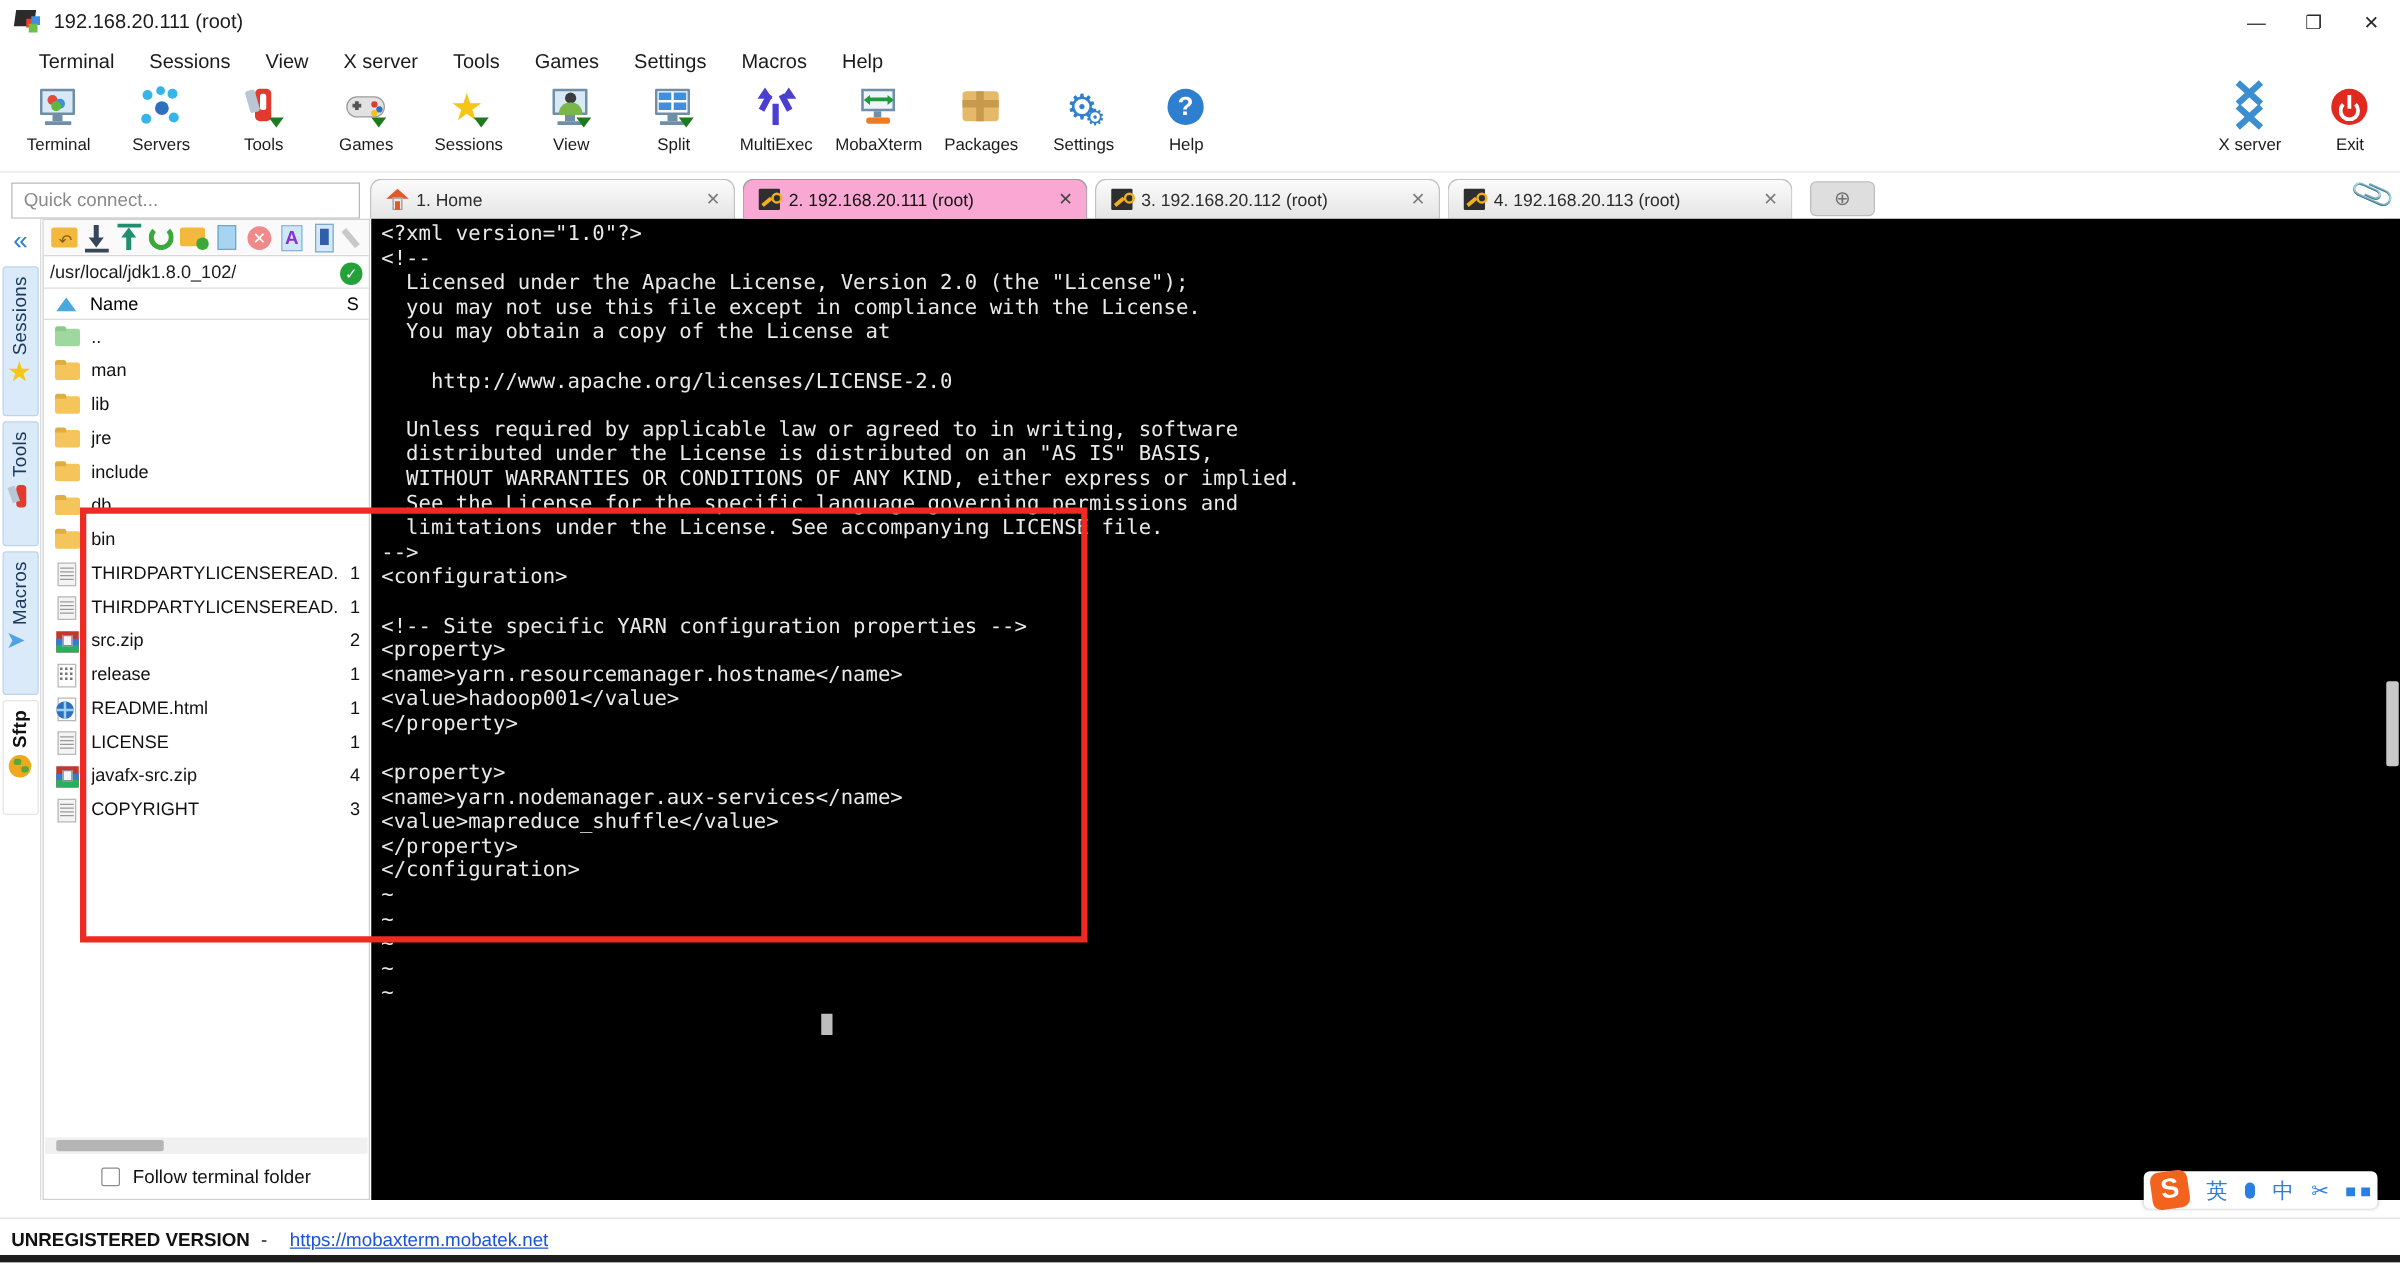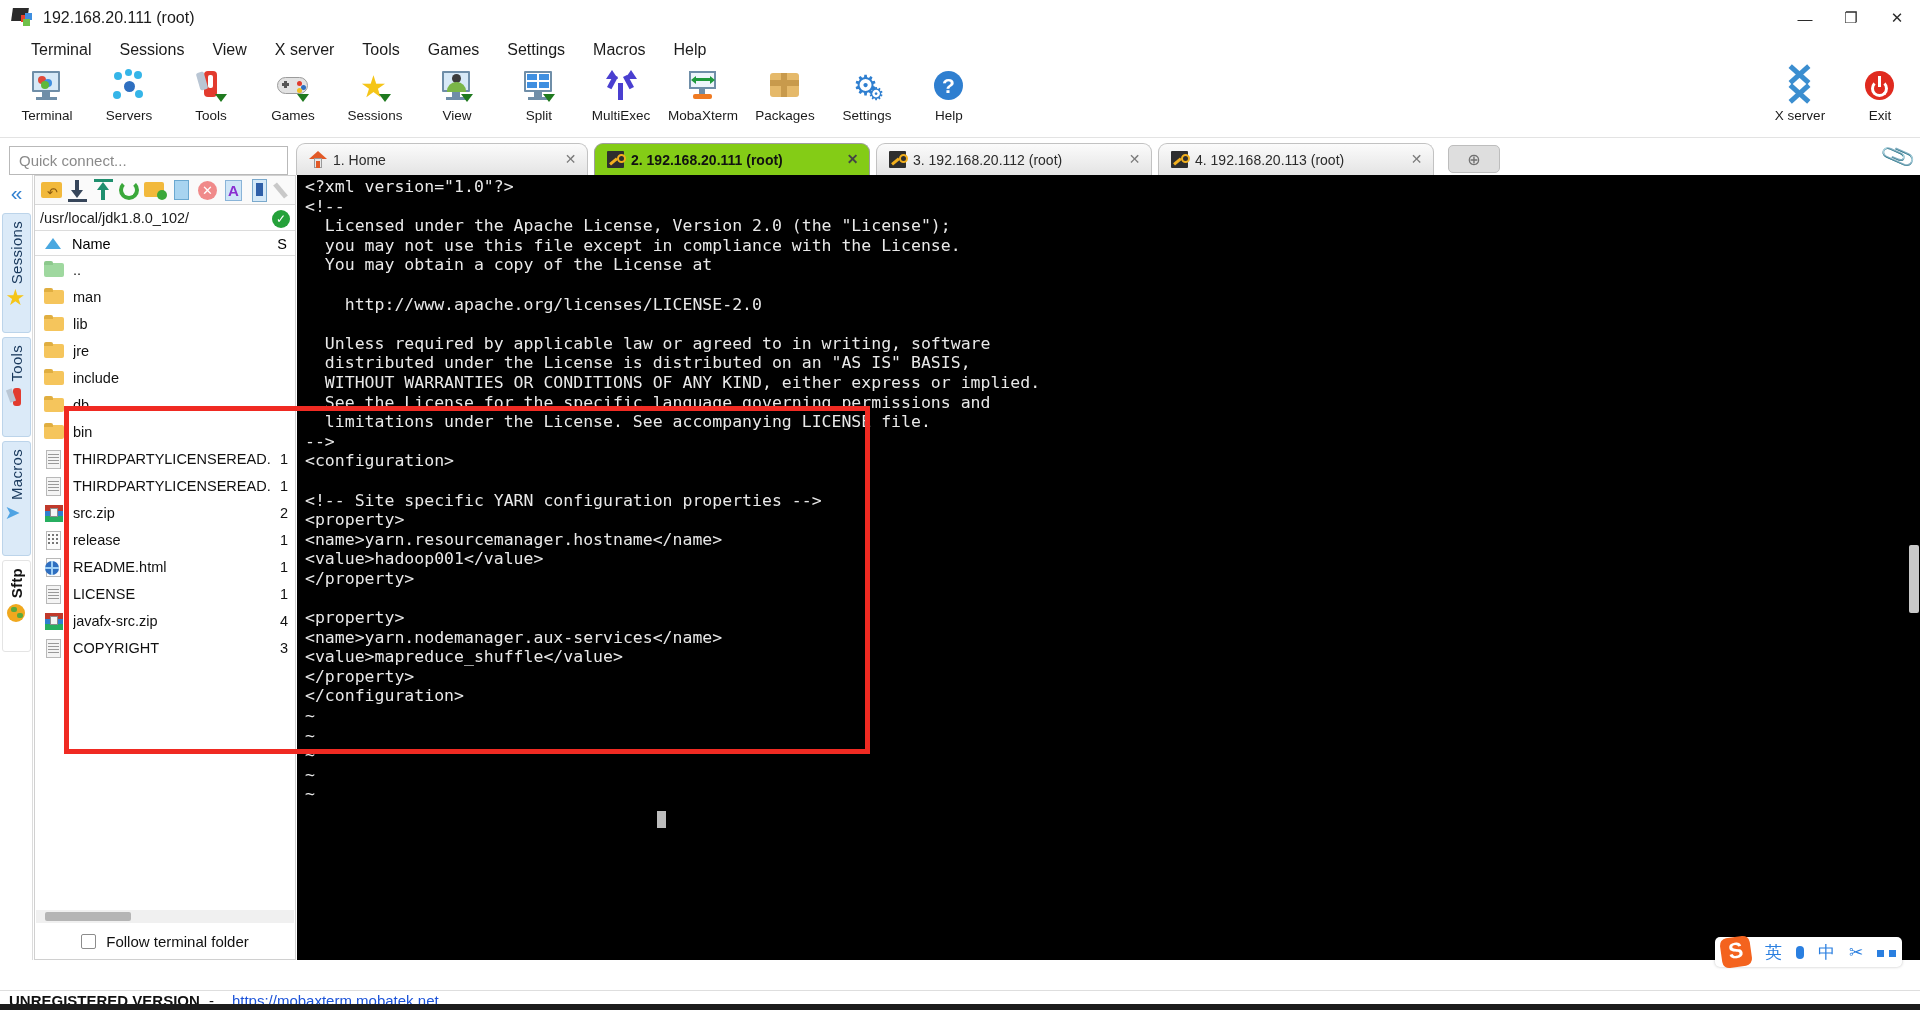--- a/index.html
+++ b/index.html
@@ -62,21 +62,21 @@
     border:1px solid #b9b9b9; background:#fff; display:flex; align-items:center;
     padding-left:9px; font-size:15px; color:#8a8a8a;
   }
   .tabsrow { position:absolute; left:296px; top:139px; width:1624px; height:36px; }
   .tab {
     position:absolute; top:4px; height:32px; border-radius:9px 9px 0 0;
     display:flex; align-items:center; padding-left:12px; font-size:14px;
     border:1px solid #c2c2c2; border-bottom:none;
   }
   .tab.inactive { background:linear-gradient(#fbfbfb,#e4e4e4); color:#2b2b2b; }
-  .tab.active { background:#84cc16; color:#111; border-color:#9e9e9e; z-index:4;font-weight:bold;}
+  .tab.active { background:#f9a8d4; color:#111; border-color:#9e9e9e; z-index:4;}
   .tab .tabico { width:17px;height:17px; margin-right:7px; position:relative; flex:0 0 auto;}
   .tab .xbtn { position:absolute; right:9px; top:8px; width:15px;height:15px;
                color:#7b7b7b; font-size:14px; line-height:14px; text-align:center;}
   .key-ico { width:17px;height:17px;background:#2e2e2e;position:relative;border-radius:1px; }
   .key-ico::before{content:"";position:absolute;left:2px;top:9px;width:9px;height:3px;
         background:#f2b01e;transform:rotate(-40deg);}
   .key-ico::after{content:"";position:absolute;left:10px;top:3px;width:5px;height:5px;
         border:2px solid #f2b01e;border-radius:50%;}
   .home-ico{width:18px;height:17px;position:relative;}
   .home-ico .roof{position:absolute;left:0;top:0;width:0;height:0;
@@ -138,21 +138,21 @@
   .term-cursor { position:absolute; width:9px; height:17px; background:#bdbdbd; }
   .vscroll { position:absolute; right:0; top:0; width:12px; height:785px; background:#000;}
   .vscroll .vthumb { position:absolute; right:1px; top:370px; width:10px; height:68px;
                      background:#c9c9c9; border-radius:2px;}
 
   
   .redbox { position:absolute; left:64px; top:406px; width:806px; height:348px;
             border:5px solid #f02a22; pointer-events:none; }
 
   
-  .statusbar { position:absolute; left:0; bottom:0; width:1920px; height:20px;
+  .statusbar { position:absolute; left:0; bottom:0; width:1920px; height:36px;
                background:#fff; display:flex; align-items:center; padding-left:9px;
                border-top:1px solid #dedede; font-size:15px; color:#111;}
   .statusbar .unreg { font-weight:bold; }
   .statusbar .link { color:#1b52d8; text-decoration:underline; }
   .ime { position:absolute; right:18px; bottom:43px; height:30px; display:flex; align-items:center;
          background:#fff; border-radius:5px; padding:0 6px; gap:14px; box-shadow:0 0 3px rgba(0,0,0,.25);}
   .ime .s-logo { width:30px;height:30px; background:#f4631e; border-radius:7px; color:#fff;
                  font-size:22px; font-weight:bold; text-align:center; line-height:28px; transform:rotate(-8deg);}
   .ime .itm { color:#2a7fe0; font-size:17px; }
   .bottomedge { position:absolute; left:0; bottom:0; width:1920px; height:6px; background:#1d1d1d; }

